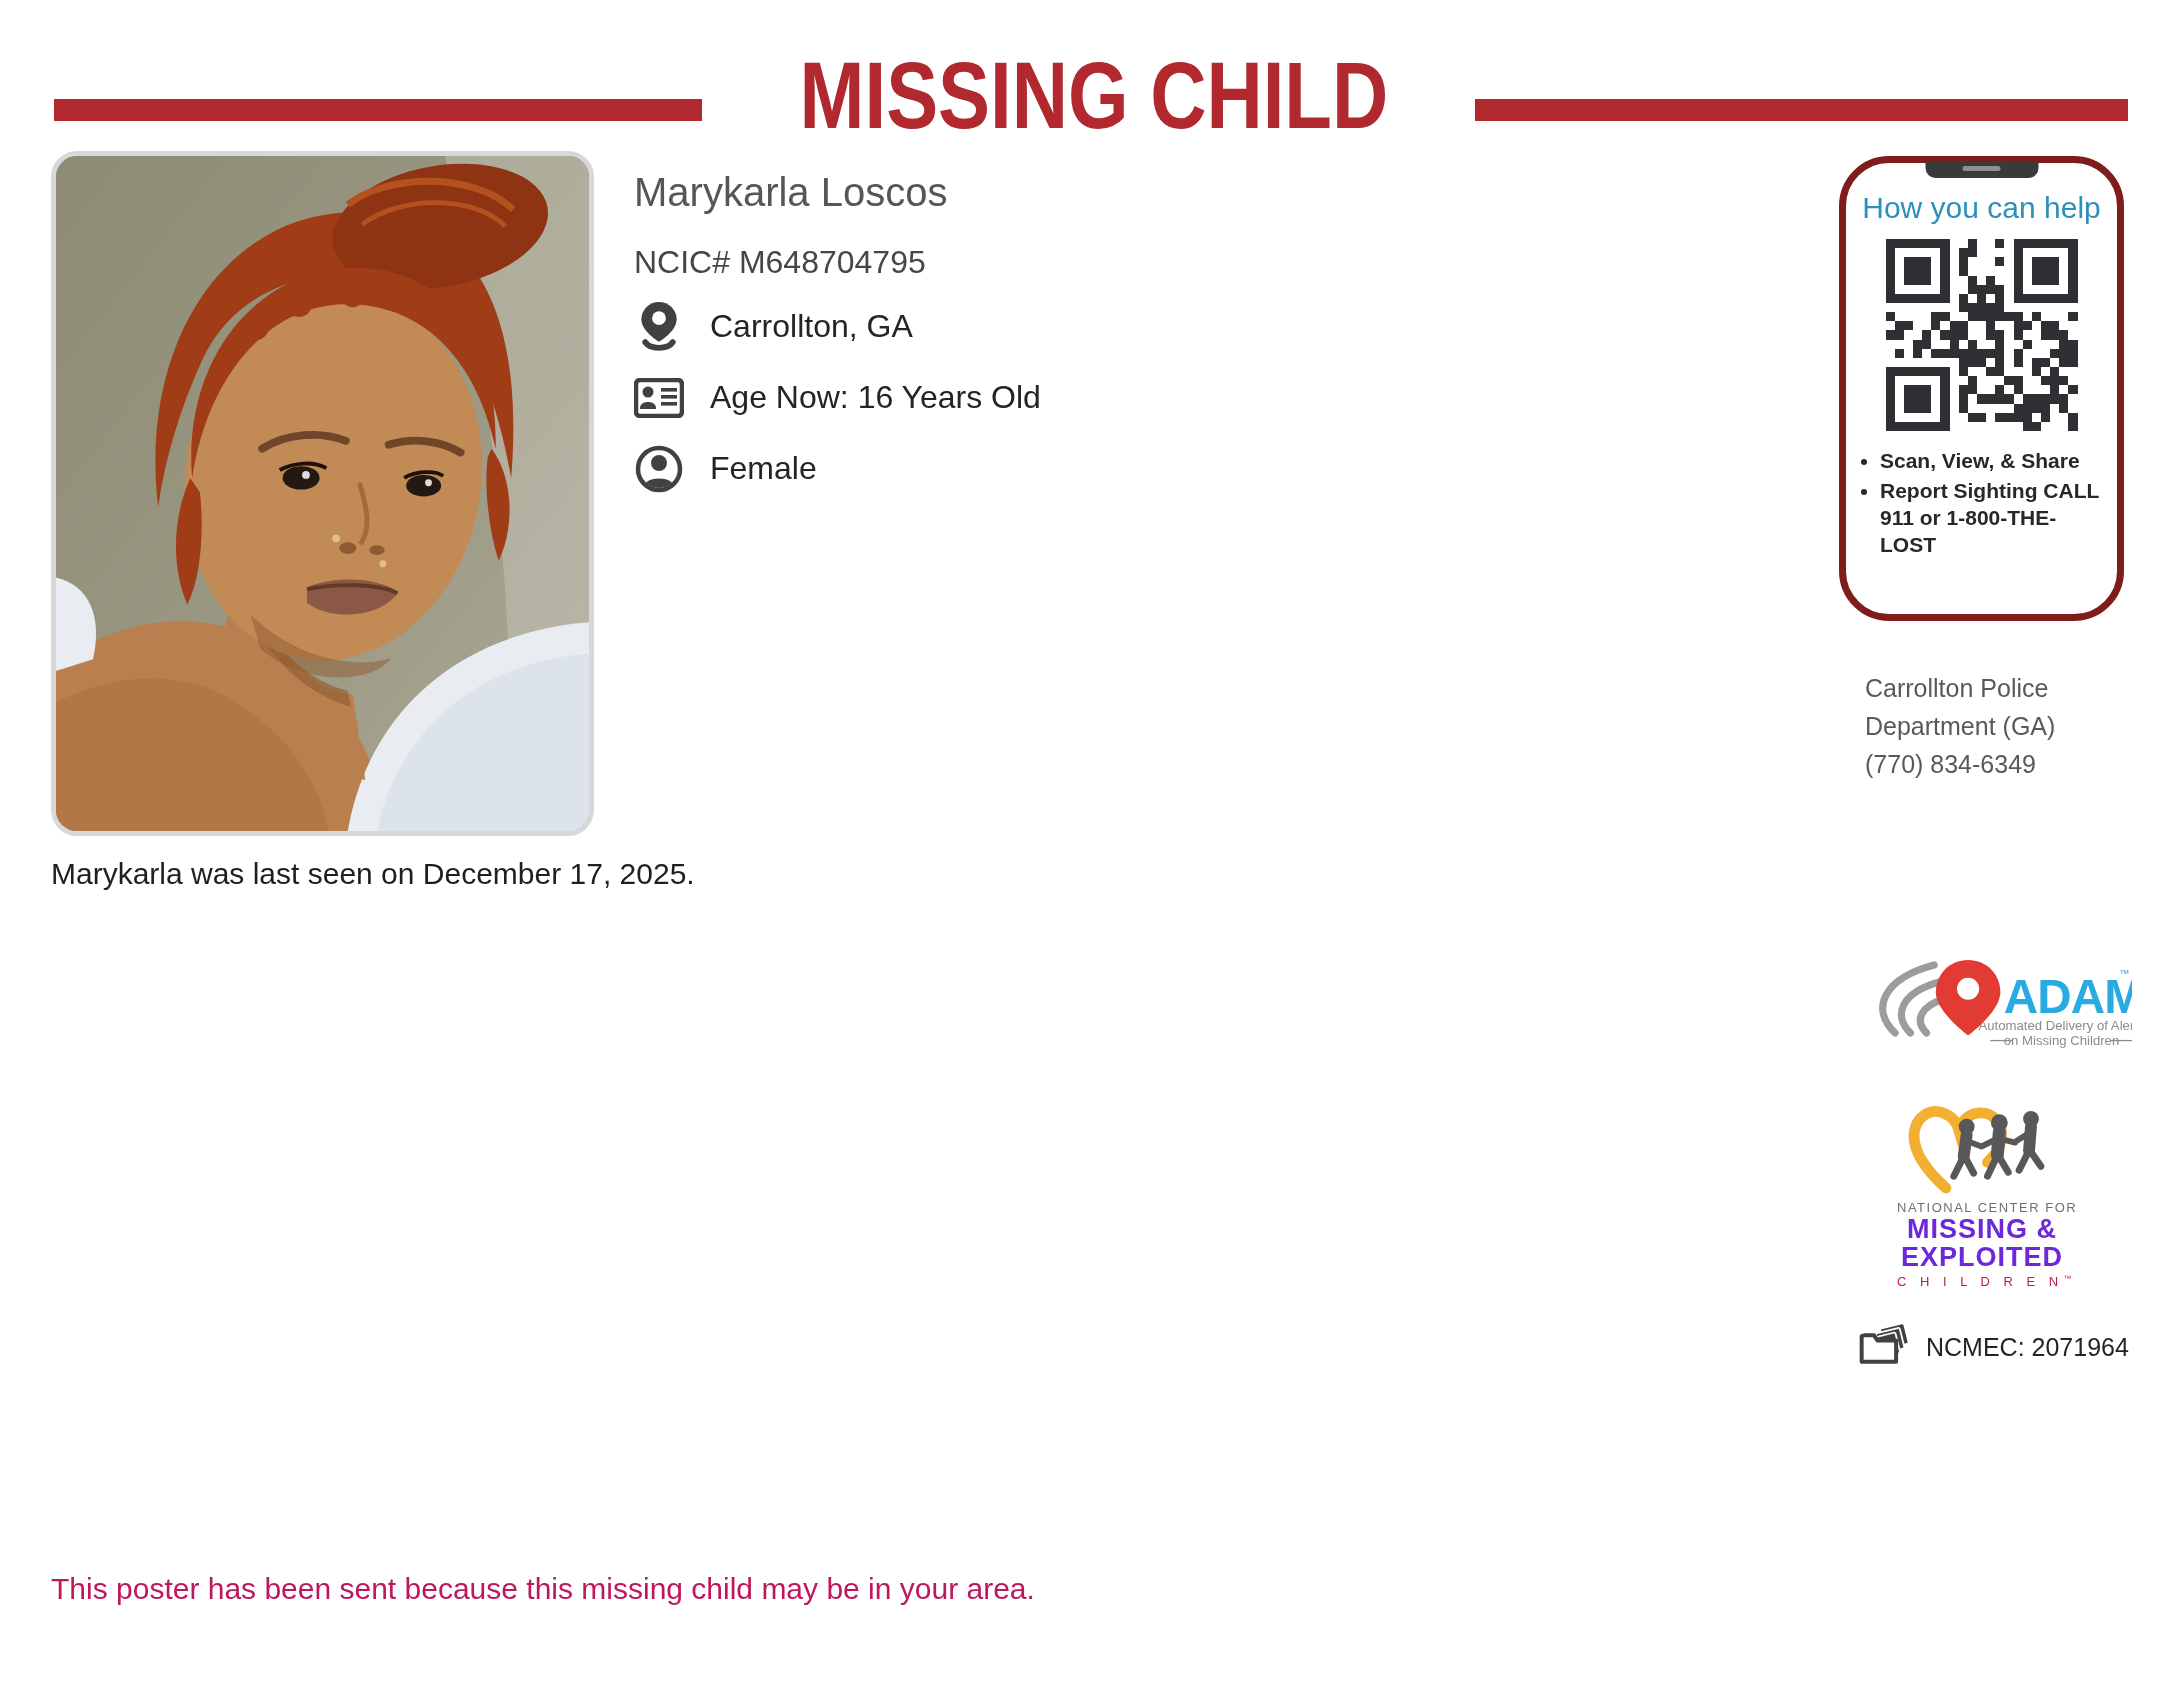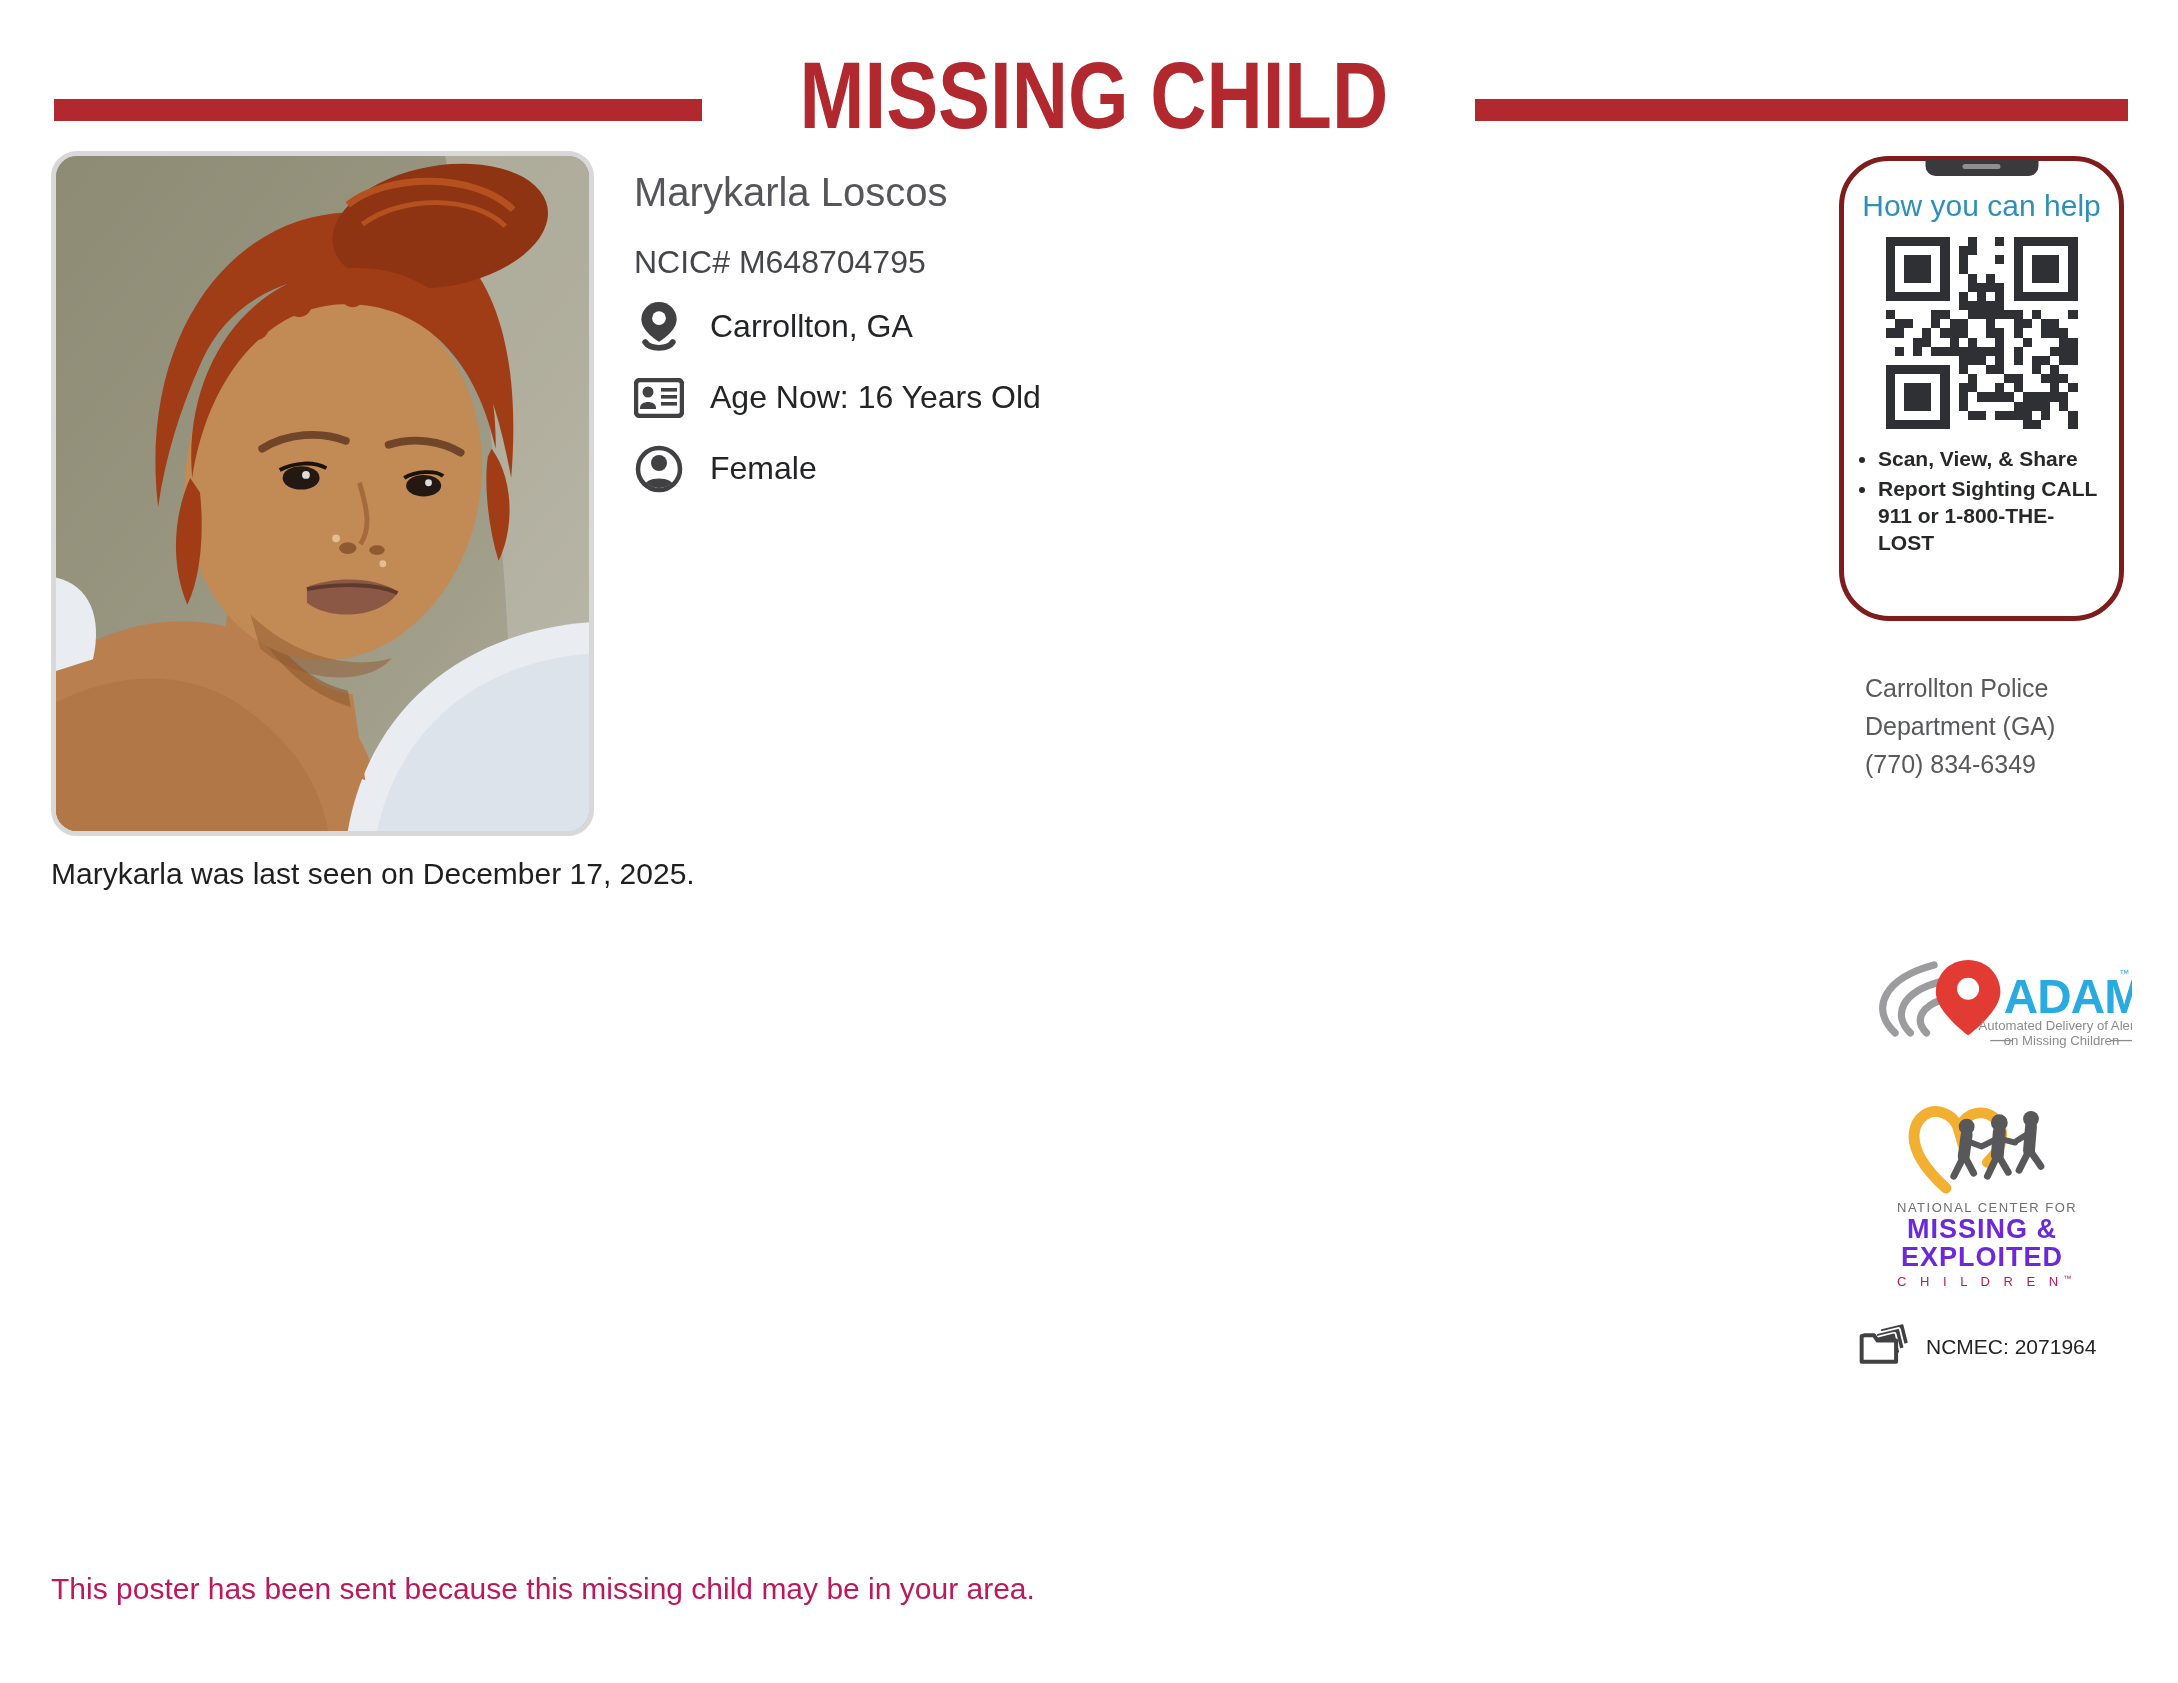--- a/index.html
+++ b/index.html
@@ -35,21 +35,21 @@
   .detail-row{display:flex; align-items:center; gap:26px; height:51px;}
   .detail-icon{width:50px; height:51px; display:flex; align-items:center; justify-content:center; flex:0 0 50px;}
   .detail-label{font-size:32px; color:#232426;}
 
   .last-seen{left:51px; top:857px; font-size:30px; color:#1E1F21;}
   .footer-note{left:51px; top:1572px; font-size:30px; color:#be185d;}
 
   
   .phone{
     left:1839px; top:156px; width:285px; height:465px; box-sizing:border-box;
-    border:5px solid #7f1d1d; border-radius:50px; background:#fff;
+    border:7px solid #7f1d1d; border-radius:50px; background:#fff;
   }
   .notch{position:absolute; top:-1px; left:50%; transform:translateX(-50%);
     width:113px; height:16px; background:#3A3A3D; border-radius:0 0 10px 10px;}
   .notch-slot{position:absolute; top:4px; left:50%; transform:translateX(-50%);
     width:38px; height:5px; background:#8f8f92; border-radius:3px;}
   .help-title{margin-top:28px; text-align:center; font-size:30px; color:#2D8FBA;}
   .qr{display:grid; grid-template-columns:repeat(21,1fr); width:192px; height:192px; margin:14px auto 0;}
   .qr div{background:#fff;}
   .qr div.qm{background:#2F3033;}
   .help-bullets{margin:16px 14px 0 34px; padding:0; font-size:21px; font-weight:bold;
@@ -67,21 +67,21 @@
   .ncmec{left:1897px; top:1099px; width:170px; text-align:center;}
   .ncmec svg{display:block; width:149px; height:95px; margin:0 auto;}
   .ncmec-l1{font-size:13px; letter-spacing:1.5px; color:#6E6F71; margin-top:6px; white-space:nowrap;}
   .ncmec-l2,.ncmec-l3{font-family:Liberation Sans, sans-serif; font-weight:bold; font-size:27px;
     letter-spacing:1px; color:#6d28d9; line-height:28px; white-space:nowrap;}
   .ncmec-l4{font-size:13px; letter-spacing:5px; color:#be185d; margin-top:3px; white-space:nowrap;}
   .ncmec-l4 sup{font-size:8px; letter-spacing:0;}
 
   
   .case-row{left:1859px; top:1323px; display:flex; align-items:center; gap:14px;}
-  .case-label{font-size:21px; color:#232426;}
+  .case-label{font-size:25px; color:#232426;}
 </style>
 </head>
 <body>
 
 <div class="page">
 
   <div class="abs rule rule-left"></div>
   <div class="abs title"><span>MISSING CHILD</span></div>
   <div class="abs rule rule-right"></div>
 

